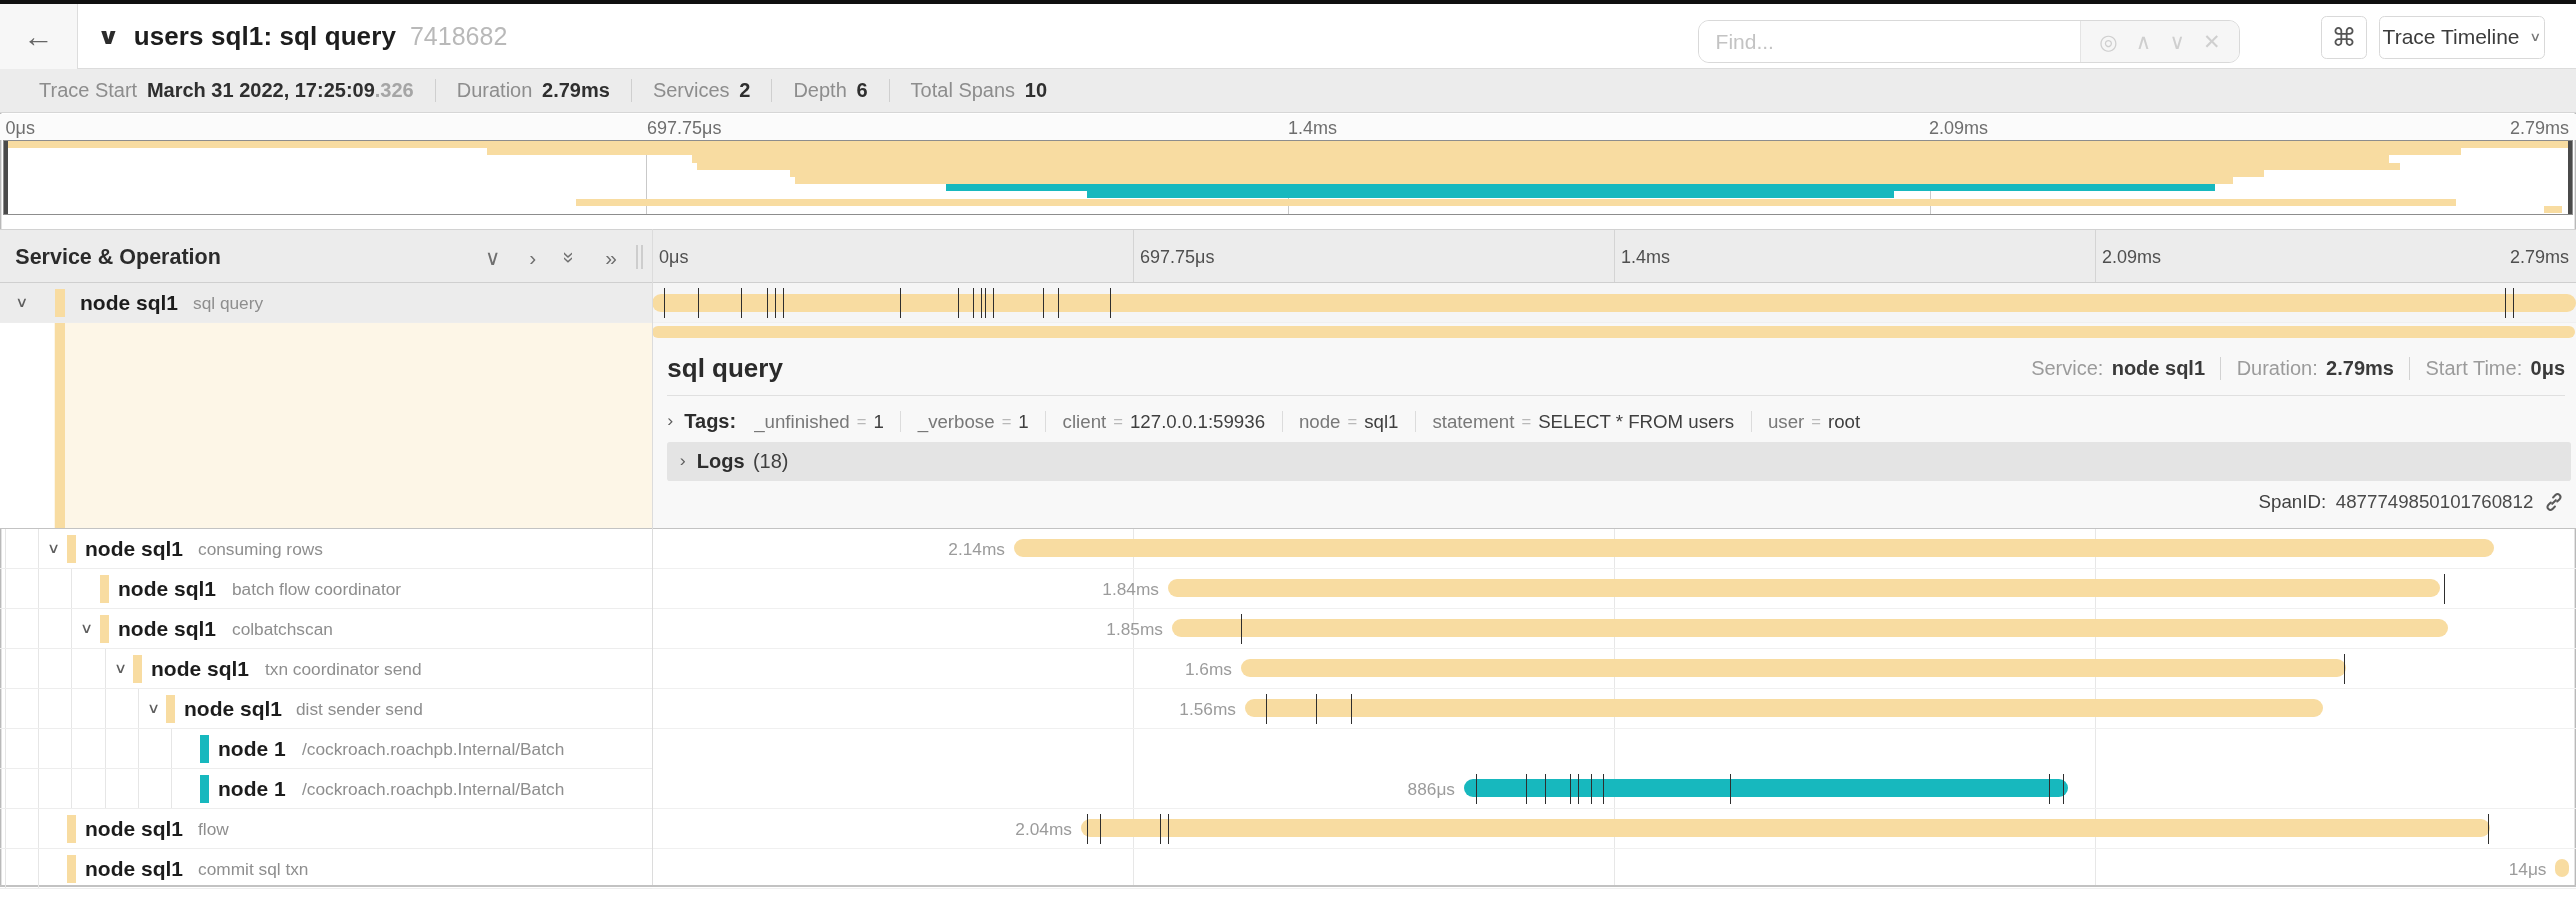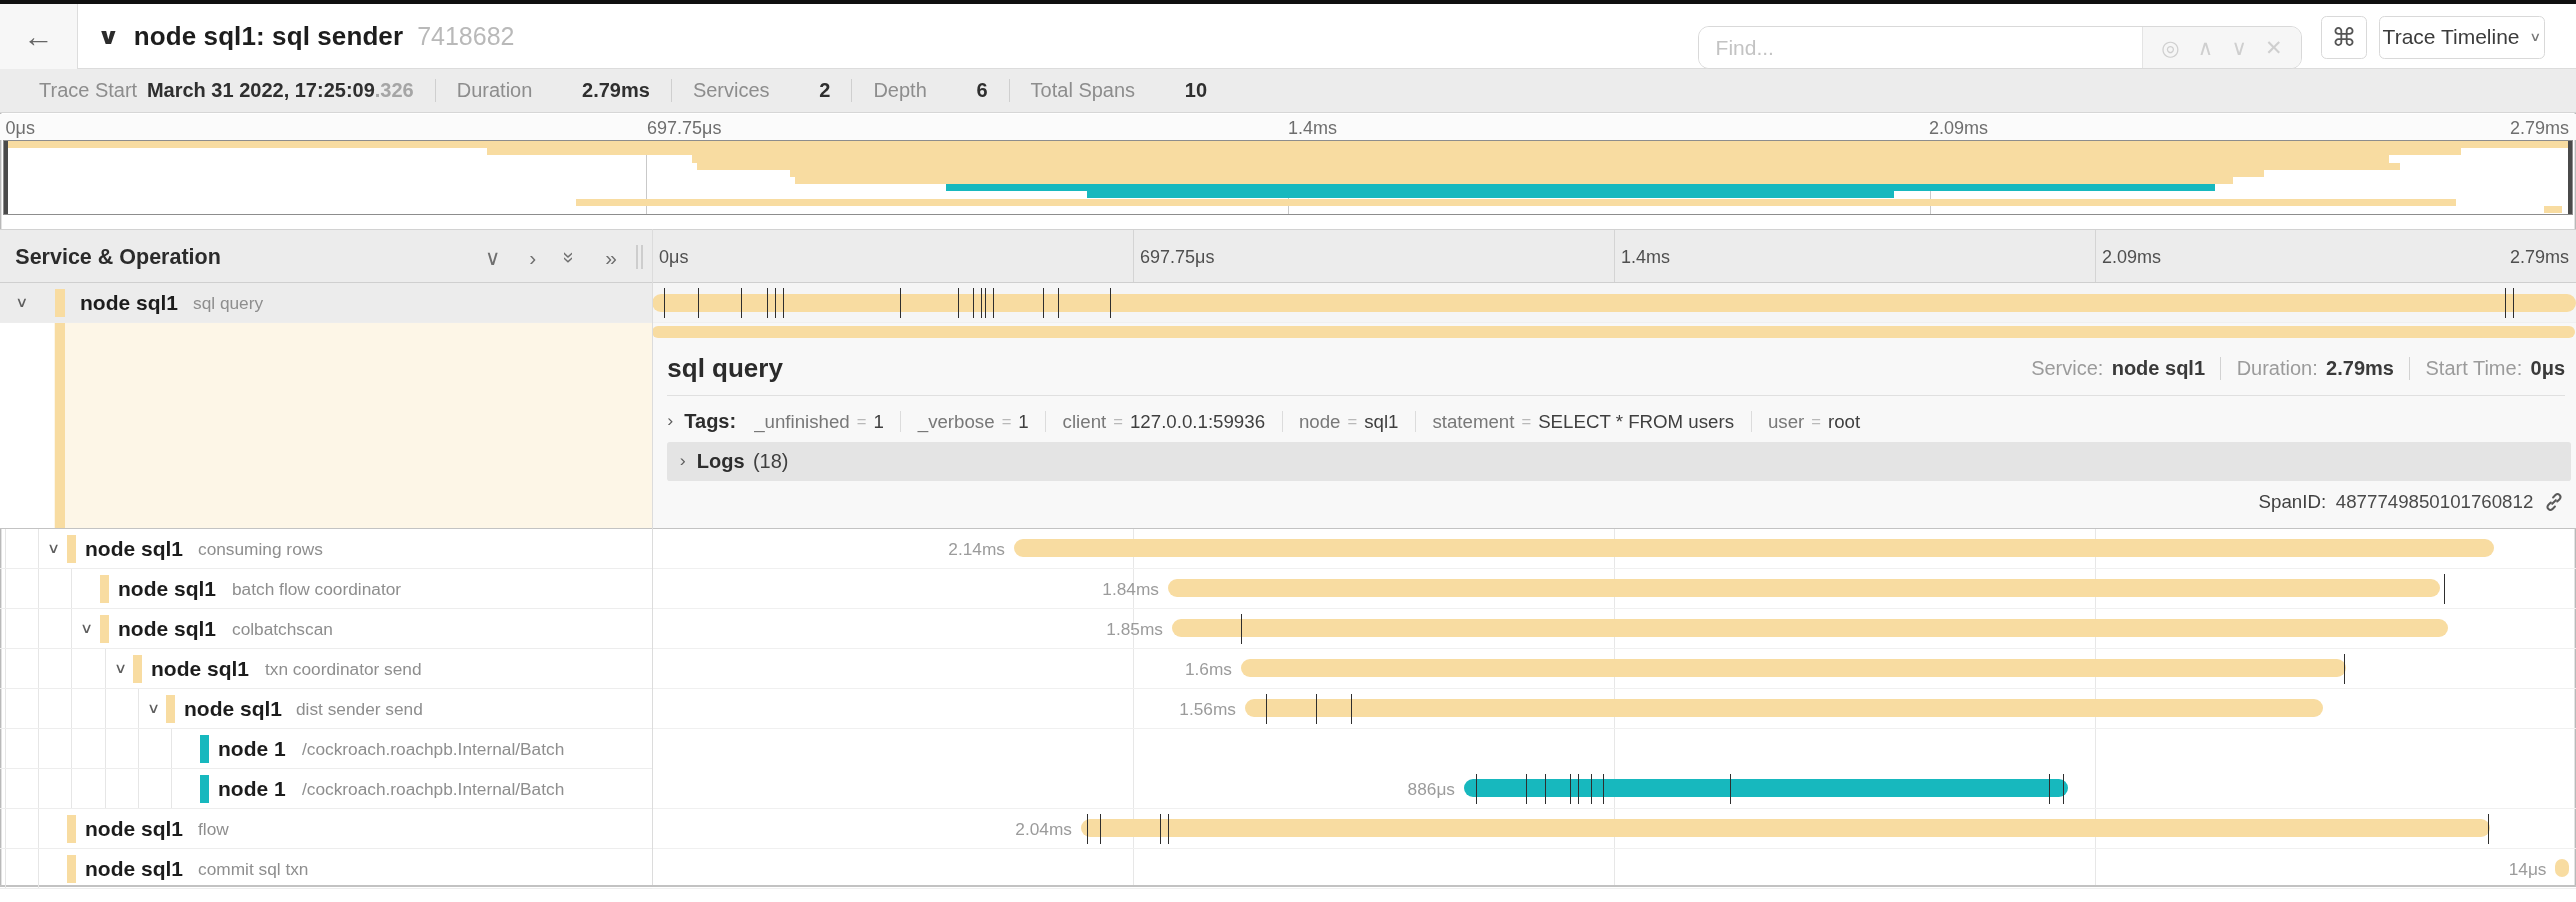--- a/index.html
+++ b/index.html
@@ -13,39 +13,39 @@
 
   
   #topline { left:0; top:0; width:100%; height:4.2px; background:#101010; }
   #appbar { left:0; top:4.2px; width:100%; height:65px; background:#fff; border-bottom:0.7px solid #dcdcdc; }
   #back-btn { left:0; top:0; width:78px; height:65px; background:#f7f7f7; border-right:0.7px solid #ddd;
     display:flex; align-items:center; justify-content:center; font-size:30.5px; color:#666; cursor:pointer; }
   #title-wrap { left:97px; top:0; height:65px; display:flex; align-items:center; gap:14px; }
   #title-chevron { font-size:28px; color:#2c2c2c; font-weight:bold; transform:scaleY(.8); cursor:pointer; }
   #trace-title { font-size:26px; font-weight:bold; color:#1d1d1d; letter-spacing:0.1px; }
   #trace-id { font-size:25px; color:#b9b9b9; }
-  #find-group { left:1698px; top:22px; width:604px; height:43px; border:0.7px solid #d9d9d9; border-radius:11px;
+  #find-group { left:1698px; top:16px; width:542px; height:43px; border:0.7px solid #d9d9d9; border-radius:11px;
     background:#fff; display:flex; overflow:hidden; }
   #find-input { flex:1; border:none; outline:none; font-size:21px; color:#444; padding:0 16.6px;
     font-family:"Liberation Sans","DejaVu Sans",sans-serif; background:#fff; }
   #find-input::placeholder { color:#c3c3c3; }
   #find-btns { width:159px; background:#f6f6f6; border-left:0.7px solid #e4e4e4; display:flex;
     align-items:center; justify-content:space-evenly; color:#cfcfcf; }
   #find-btns .fbtn { font-size:21px; cursor:pointer; line-height:1; }
   .sqbtn { top:11.8px; height:43px; border:0.7px solid #d9d9d9; border-radius:5.5px; background:#fff;
     display:flex; align-items:center; justify-content:center; cursor:pointer; }
   #kbd-btn { left:2321px; width:46px; font-size:25px; color:#555; }
   #view-btn { left:2379px; width:166px; gap:9.7px; font-size:21px; color:#3c3c3c; }
   #view-btn .vchev { font-size:16.6px; color:#777; transform:scaleY(.75); }
 
   
   #summary { left:0; top:69px; width:100%; height:44px; background:#ececec; border-bottom:0.7px solid #d6d6d6;
     display:flex; align-items:center; padding-left:18px; }
   .sum-item { display:flex; align-items:center; font-size:20px; padding:0 21px; }
-  .sum-item + .sum-item { border-left:0.7px solid #cfcfcf;gap:40px; }
+  .sum-item + .sum-item { border-left:0.7px solid #cfcfcf; }
   .sum-label { color:#8d8d8d; margin-right:9.7px; }
   .sum-value { color:#2f2f2f; font-weight:bold; }
   .sum-suffix { color:#a5a5a5; font-weight:bold; }
 
   
   #mini-ruler { left:0; top:114px; width:100%; height:26px; background:#fbfbfb; }
   .mini-tick-label { position:absolute; top:4.2px; font-size:18px; color:#6e6e6e; }
   #minimap { left:2.8px; top:140px; width:2570px; height:75px; background:#fff; border:1.4px solid #8d8d8d; }
   #minimap-inner { position:absolute; left:0; top:0; right:0; bottom:0; }
   .mini-grid { position:absolute; top:0; bottom:0; width:0.7px; background:#c9c9c9; }
@@ -123,21 +123,21 @@
 <body>
 
 <div id="topline" class="abs"></div>
 
 <div id="appbar" class="abs">
   <div id="back-btn" class="abs">
     <span>←</span>
   </div>
   <div id="title-wrap" class="abs">
     <span id="title-chevron">∨</span>
-    <span id="trace-title">node sql1: sql sender</span>
+    <span id="trace-title">users sql1: sql query</span>
     <span id="trace-id">7418682</span>
   </div>
   <div id="find-group" class="abs">
     <input id="find-input" placeholder="Find..." style="">
     <div id="find-btns">
       <span class="fbtn">◎</span>
       <span class="fbtn">∧</span>
       <span class="fbtn">∨</span>
       <span class="fbtn">✕</span>
     </div>

